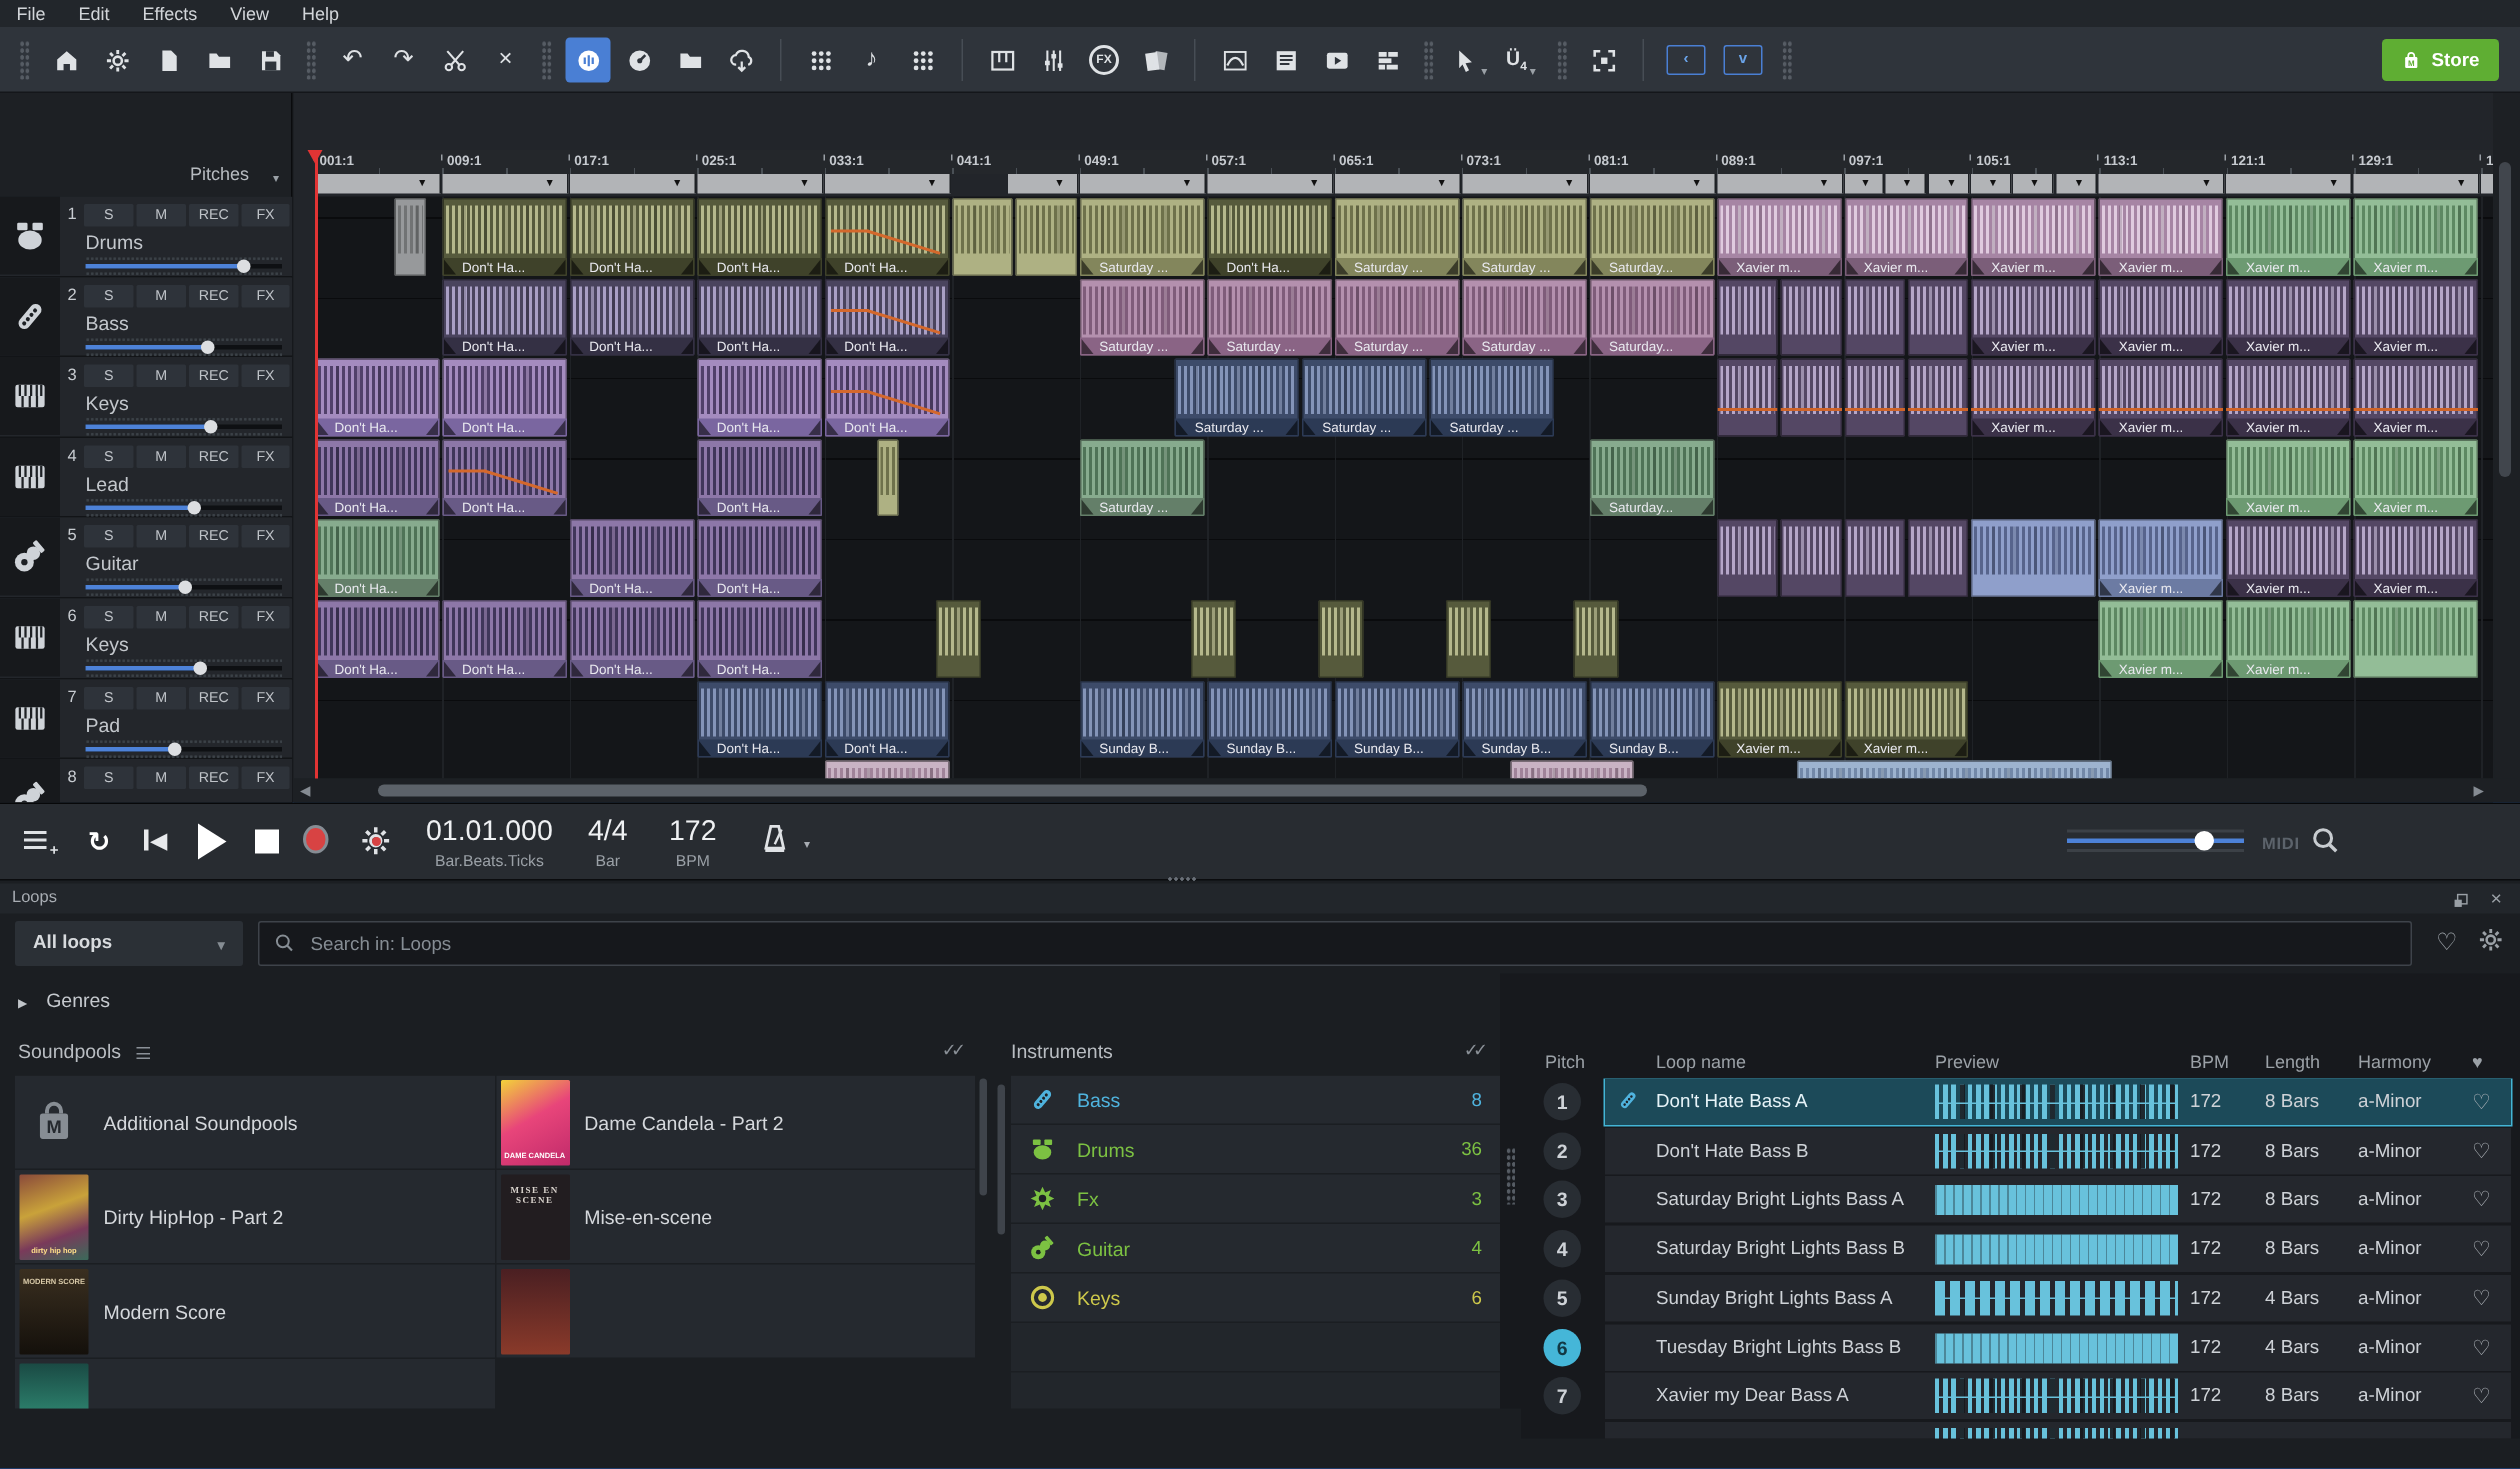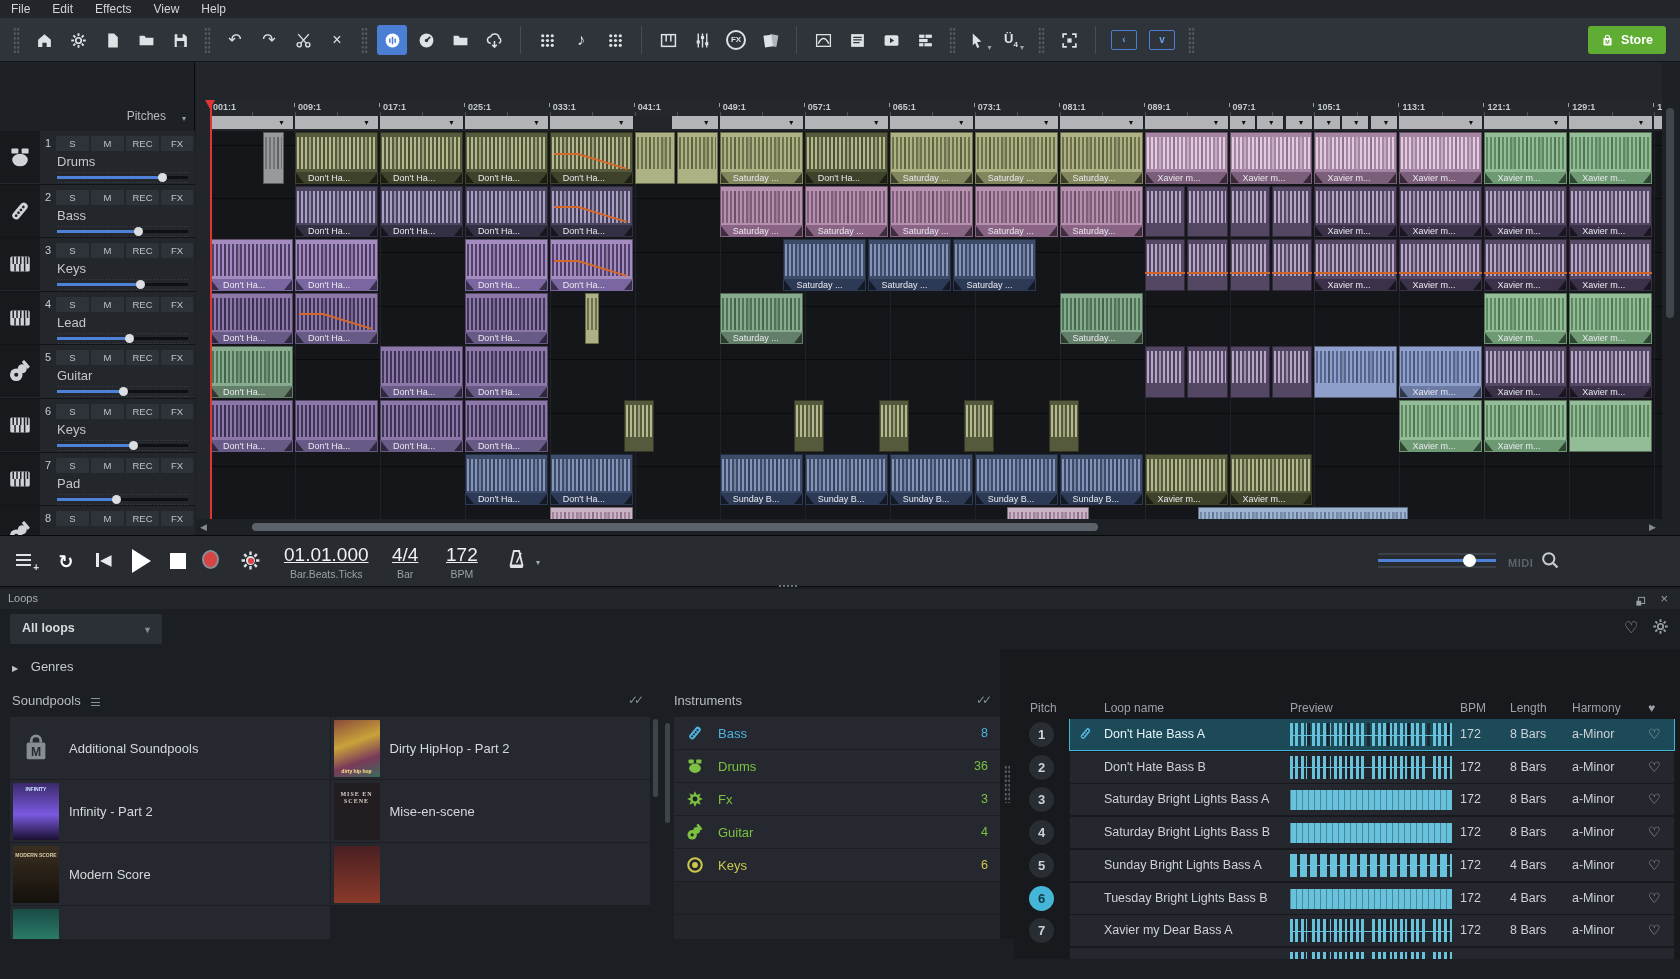--- a/index.html
+++ b/index.html
@@ -101,21 +101,21 @@
   .tr-stop{position:absolute;left:170px;top:17px;}
   .tr-stop .sq{display:block;width:16px;height:16px;background:#fff;}
   .tr-rec{position:absolute;left:202px;top:14px;}
   .tr-rec .dot{display:block;width:17px;height:19px;border-radius:50%;background:#d84343;border:2px solid #868d94;}
   .tr-gear{position:absolute;left:240px;top:14px;color:#dfe2e5;}
   .tr-gear svg{width:21px;height:21px;}
   .tr-gear::after{content:"";position:absolute;left:8px;top:8px;width:6px;height:6px;border-radius:50%;background:#d84343;}
   .tr-time{position:absolute;left:284px;top:8px;text-align:center;}
   .tr-sig{position:absolute;left:392px;top:8px;text-align:center;}
   .tr-bpm{position:absolute;left:446px;top:8px;text-align:center;}
-  .tr-time .big,.tr-sig .big,.tr-bpm .big{font-size:19px;color:#eff1f3;text-decoration:underline;}
+  .tr-time .big,.tr-sig .big,.tr-bpm .big{font-size:19px;color:#eff1f3;}
   .tr-time .sm,.tr-sig .sm,.tr-bpm .sm{font-size:10.5px;color:#9aa0a6;margin-top:2px;}
   .tr-met{position:absolute;left:506px;top:13px;color:#dfe2e5;}
   .tr-met svg{width:21px;height:21px;}
   .tr-metcaret{position:absolute;left:536px;top:22px;font-size:8px;color:#a8adb3;}
   .tr-zoom{position:absolute;left:1378px;top:13px;width:118px;}
   .tr-zoom .rail{height:2px;background:#3c4147;margin:4px 0;}
   .tr-zoom .zline{position:relative;height:3px;background:#4d82d8;margin:4px 0;}
   .tr-zoom .zknob{position:absolute;left:72%;top:-5px;width:13px;height:13px;border-radius:50%;background:#fff;}
   .tr-midi{position:absolute;left:1508px;top:21px;font-size:11px;font-weight:bold;color:#5c636b;letter-spacing:.5px;}
   .tr-mag{position:absolute;left:1540px;top:14px;color:#c8ccd0;}
@@ -1155,20 +1155,29 @@
             <rect x="5" y="2" width="9" height="9" fill="none" stroke="currentColor" stroke-width="1.4"></rect>
             <rect x="2" y="7" width="7" height="7"></rect>
           </svg></span>
       <span class="lp-close">×</span>
     </div>
 
     <div class="lp-drop">
       <span class="v">All loops</span>
       <span class="caret">▼</span>
     </div>
+    <div class="lp-search">
+      <span class="svgi">
+          <svg viewBox="0 0 16 16" fill="none">
+            <circle cx="7" cy="7" r="4.2" stroke="currentColor" stroke-width="1.4"></circle>
+            <path stroke="currentColor" stroke-width="1.5" d="M10.2 10.2L13.5 13.5"></path>
+          </svg>
+        </span>
+      <input type="text" value="" placeholder="Search in: Loops" style="">
+    </div>
     <span class="lp-heart">♡</span>
     <span class="lp-gear"><svg viewBox="0 0 16 16" fill="currentColor">
           <circle cx="8" cy="8" r="2.6" fill="none" stroke="currentColor" stroke-width="1.6"></circle>
           <path fill="none" stroke="currentColor" stroke-width="1.8" d="M8 1.2v2.6M8 12.2v2.6M1.2 8h2.6M12.2 8h2.6M3.2 3.2l1.8 1.8M11 11l1.8 1.8M12.8 3.2L11 5M5 11l-1.8 1.8"></path>
         </svg></span>
 
     <div class="genres">
       <span class="tri">▶</span>
       <span>Genres</span>
     </div>
@@ -1184,30 +1193,30 @@
               <svg viewBox="0 0 16 16" fill="currentColor">
                 <rect x="3" y="5" width="10" height="9" rx="1"></rect>
                 <path fill="none" stroke="currentColor" stroke-width="1.4" d="M5.5 5V4a2.5 2.5 0 015 0v1"></path>
                 <text x="8" y="12" font-size="6.5" text-anchor="middle" fill="#25292f" font-weight="bold">M</text>
               </svg>
             </span>
           </div>
           <span class="spname">Additional Soundpools</span>
         </div>
         <div class="sp-tile">
+          <div class="cov cov-dame">
+            <span class="covt">DAME CANDELA</span>
+          </div>
+          <span class="spname">Dame Candela - Part 2</span>
+        </div>
+        <div class="sp-tile">
           <div class="cov cov-dirty">
             <span class="covt">dirty hip hop</span>
           </div>
           <span class="spname">Dirty HipHop - Part 2</span>
-        </div>
-        <div class="sp-tile">
-          <div class="cov cov-infinity">
-            <span class="covt">INFINITY</span>
-          </div>
-          <span class="spname">Infinity - Part 2</span>
         </div>
         <div class="sp-tile">
           <div class="cov cov-mise">
             <span class="covt">MISE EN SCENE</span>
           </div>
           <span class="spname">Mise-en-scene</span>
         </div>
         <div class="sp-tile">
           <div class="cov cov-modern">
             <span class="covt">MODERN SCORE</span>

